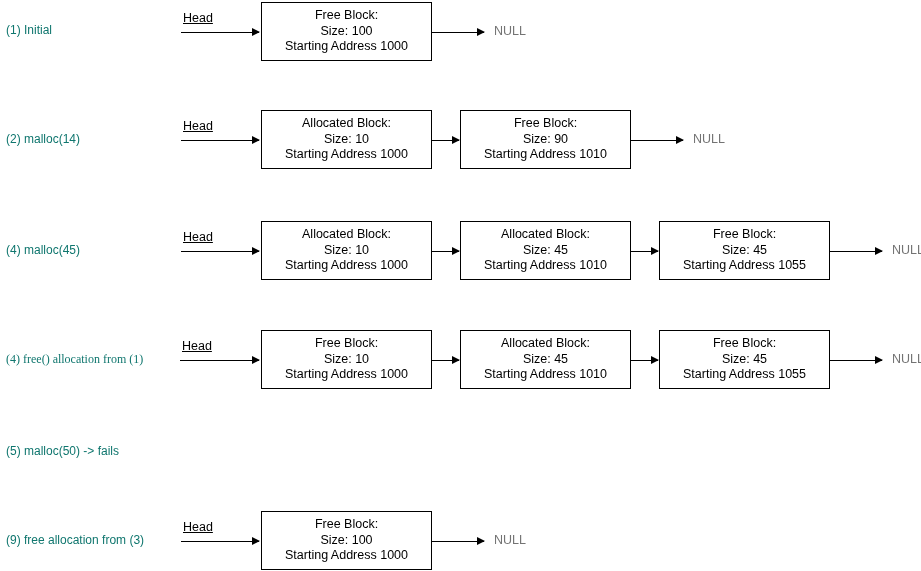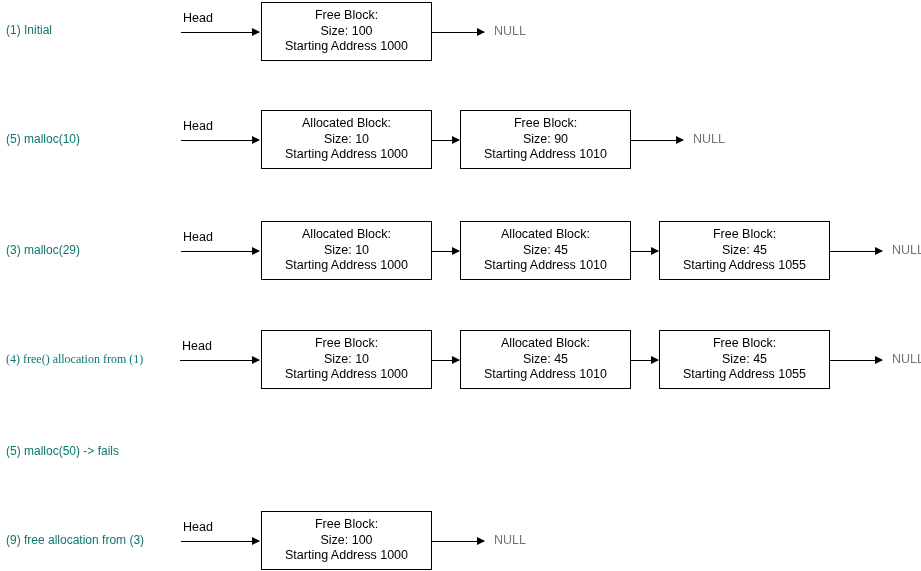--- a/index.html
+++ b/index.html
@@ -32,20 +32,21 @@
     line-height: 15px;
     color: #0f766e;
     white-space: nowrap;
   }
   .head-label {
     position: absolute;
     font-size: 12.5px;
     line-height: 15px;
     color: #000000;
     white-space: nowrap;
+    text-decoration: underline;
   }
   .null-label {
     position: absolute;
     font-size: 12.5px;
     line-height: 15px;
     color: #737373;
     white-space: nowrap;
   }
   .block {
     position: absolute;
@@ -90,39 +91,39 @@
       <div class="head-label" style="left: 183px; top: 10.5px;">Head</div>
       <div class="block" style="left: 261px; top: 2px; width: 171px; height: 59px;">
         <div class="block-line">Free Block:</div>
         <div class="block-line">Size: 100</div>
         <div class="block-line">Starting Address 1000</div>
       </div>
       <div class="arrow" style="left: 432px; top: 31.5px; width: 52px;"></div>
       <div class="null-label" style="left: 494px; top: 23.5px;">NULL</div>
     </div>
     <div class="row" style="top: 0px;">
-      <div class="step-label" style="left: 6px; top: 132px;">(5) malloc(10)</div>
+      <div class="step-label" style="left: 6px; top: 132px;">(2) malloc(14)</div>
       <div class="arrow" style="left: 181px; top: 139.5px; width: 78px;"></div>
       <div class="head-label" style="left: 183px; top: 118.5px;">Head</div>
       <div class="block" style="left: 261px; top: 110px; width: 171px; height: 59px;">
         <div class="block-line">Allocated Block:</div>
         <div class="block-line">Size: 10</div>
         <div class="block-line">Starting Address 1000</div>
       </div>
       <div class="arrow" style="left: 432px; top: 139.5px; width: 27px;"></div>
       <div class="block" style="left: 460px; top: 110px; width: 171px; height: 59px;">
         <div class="block-line">Free Block:</div>
         <div class="block-line">Size: 90</div>
         <div class="block-line">Starting Address 1010</div>
       </div>
       <div class="arrow" style="left: 631px; top: 139.5px; width: 52px;"></div>
       <div class="null-label" style="left: 693px; top: 131.5px;">NULL</div>
     </div>
     <div class="row" style="top: 0px;">
-      <div class="step-label" style="left: 6px; top: 243px;">(3) malloc(29)</div>
+      <div class="step-label" style="left: 6px; top: 243px;">(4) malloc(45)</div>
       <div class="arrow" style="left: 181px; top: 250.5px; width: 78px;"></div>
       <div class="head-label" style="left: 183px; top: 229.5px;">Head</div>
       <div class="block" style="left: 261px; top: 221px; width: 171px; height: 59px;">
         <div class="block-line">Allocated Block:</div>
         <div class="block-line">Size: 10</div>
         <div class="block-line">Starting Address 1000</div>
       </div>
       <div class="arrow" style="left: 432px; top: 250.5px; width: 27px;"></div>
       <div class="block" style="left: 460px; top: 221px; width: 171px; height: 59px;">
         <div class="block-line">Allocated Block:</div>

